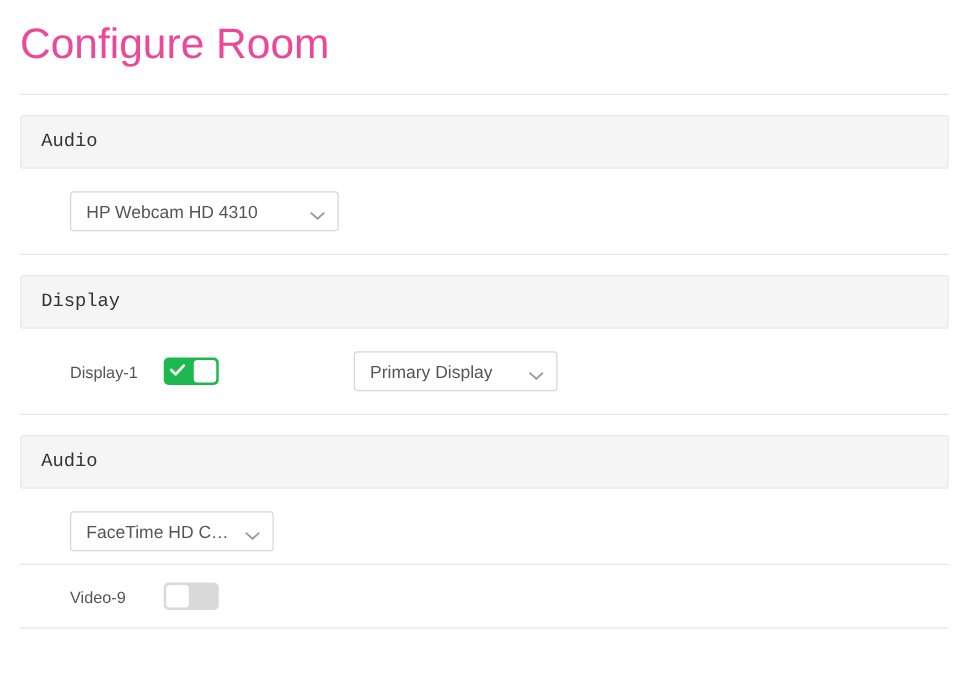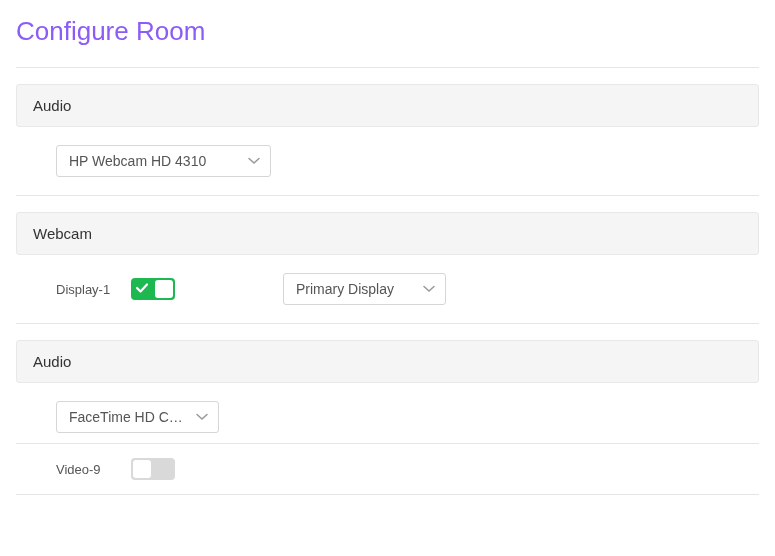--- a/index.html
+++ b/index.html
@@ -9,55 +9,56 @@
     }
     body {
       font-family: -apple-system, BlinkMacSystemFont, "Segoe UI", Helvetica, Arial, sans-serif;
       background: #fff;
       width: 775px;
       height: 556px;
       padding: 16px;
       color: #333;
     }
     .page-title {
-      font-size: 26px;
+      font-size: 34px;
       font-weight: 400;
-      color: #8b5cf6;
+      color: #ec4899;
       margin-bottom: 20px;
     }
     .divider {
       border: none;
       border-top: 1px solid #e5e5e5;
       margin: 0;
     }
     .section-header {
       background: #f5f5f5;
       border: 1px solid #e8e8e8;
       border-radius: 3px;
       padding: 12px 16px;
       font-size: 15px;
       color: #333;
       margin-top: 16px;
+      font-family: Liberation Mono, monospace;
     }
     .section-content {
       padding: 18px 40px;
     }
     .row {
       display: flex;
       align-items: center;
       gap: 12px;
     }
     .label {
       font-size: 13px;
       color: #555;
       min-width: 60px;
     }
     .select {
       display: inline-flex;
-      align-items: center;
+      align-items: flex-end;
       justify-content: space-between;
       border: 1px solid #d6d6d6;
       border-radius: 3px;
       background: #fff;
       padding: 7px 10px 7px 12px;
       font-size: 14px;
       color: #555;
       cursor: pointer;
       width: 215px;
     }
@@ -133,21 +134,21 @@
         <svg width="12" height="8" viewBox="0 0 12 8">
             <path d="M1 1.5 L6 6 L11 1.5" stroke="#999" stroke-width="1.5" fill="none" stroke-linecap="round"></path>
           </svg>
       </span>
     </div>
   </div>
 </div>
 
 <hr class="divider">
 
-<div class="section-header">Webcam</div>
+<div class="section-header">Display</div>
 <div class="section-content">
   <div class="row">
     <div class="col-left">
       <span class="label">Display-1</span>
       <span class="toggle on">
         <span class="check">
           <svg width="14" height="14" viewBox="0 0 14 14">
               <path d="M2 7 L5.5 10.5 L12 3.5" stroke="#fff" stroke-width="2.2" fill="none" stroke-linecap="round" stroke-linejoin="round"></path>
             </svg>
         </span>

